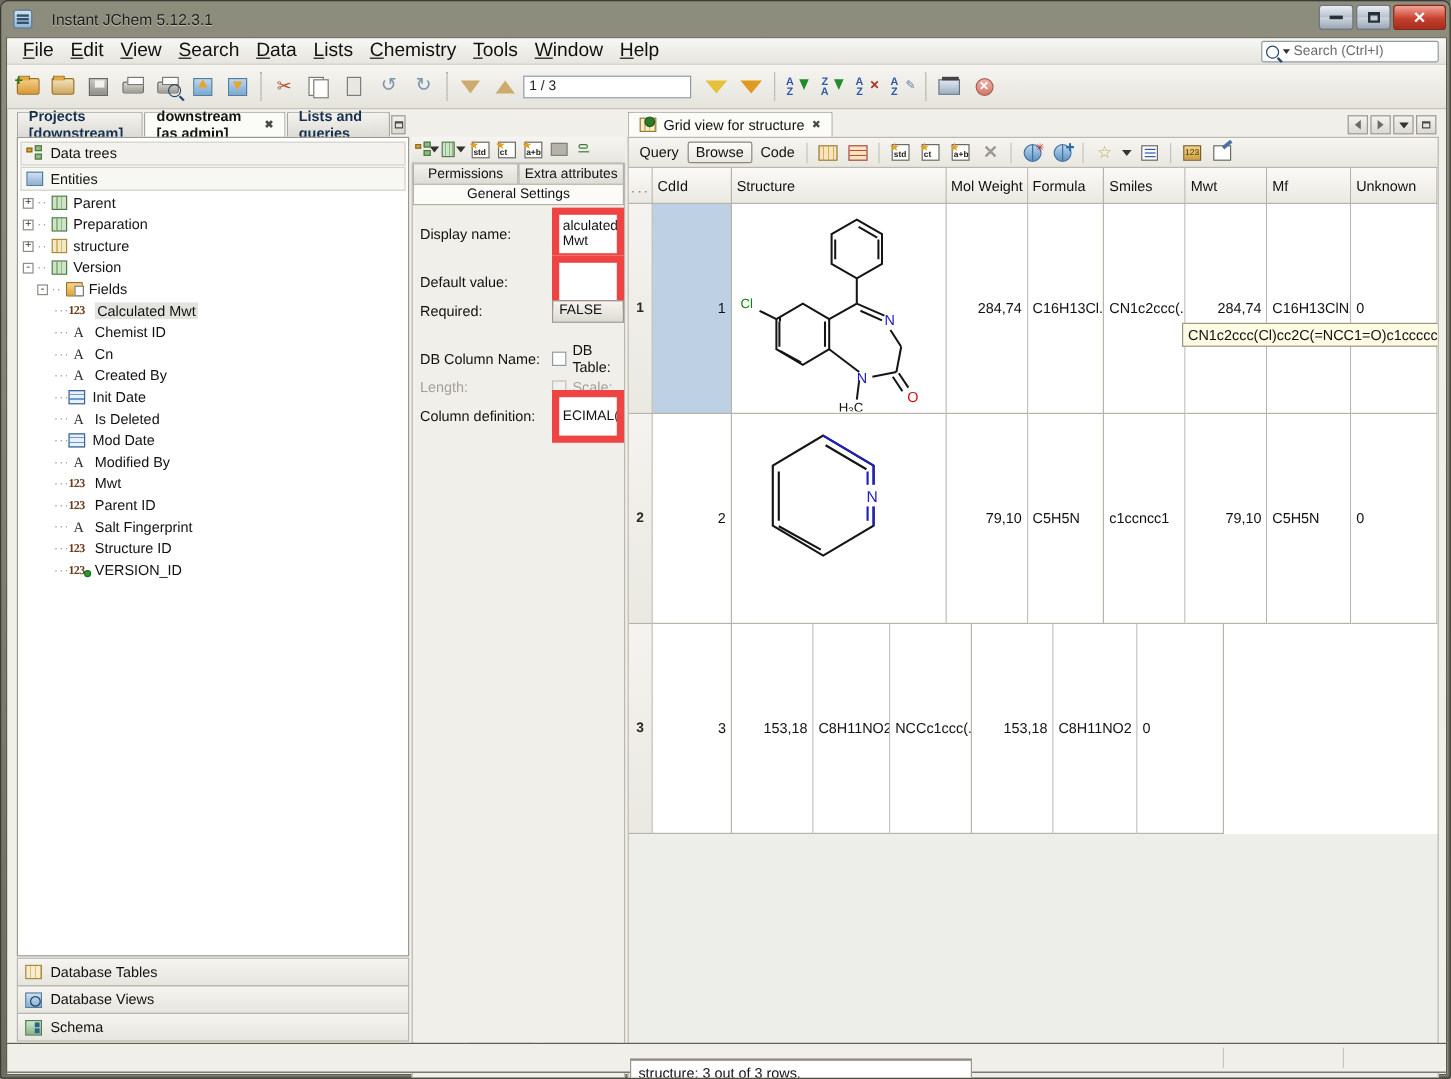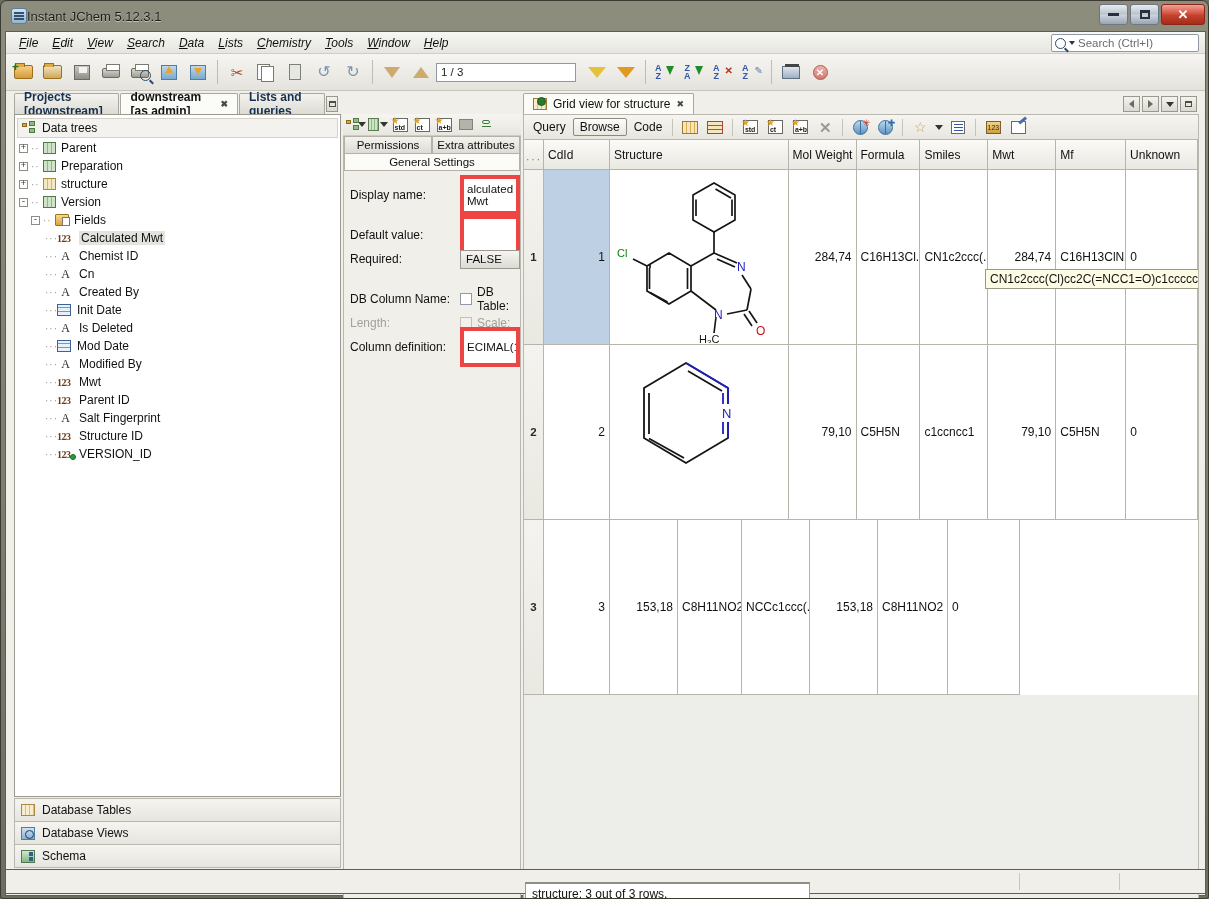--- a/index.html
+++ b/index.html
@@ -24,21 +24,21 @@
   .app-icon {
     width:16px; height:16px; border-radius:3px;
     background:linear-gradient(180deg,#cfe3f3,#8fb6d6);
     border:1px solid #5d7f9d; position:relative; flex:none;
   }
   .app-icon:before {
     content:""; position:absolute; left:2px; top:3px; width:10px; height:2px;
     background:#36506b; box-shadow:0 3px 0 #36506b, 0 6px 0 #36506b;
   }
   .title-text {
-    margin-left:0; font-size:13px; color:#1d1d18;
+    margin-left:16px; font-size:13px; color:#1d1d18;
     text-shadow:0 1px 1px rgba(255,255,255,.55);
   }
   .winbtns { position:absolute; right:5px; top:3px; display:flex; gap:2px; }
   .wb {
     width:29px; height:21px; border:1px solid #6d7682; border-radius:3px;
     background:linear-gradient(180deg,#e9edf2 0%,#b9c2cd 48%,#cdd5de 52%,#9aa5b2 100%);
     display:flex; align-items:center; justify-content:center;
     font-size:11px; color:#27313c; position:relative;
   }
   .wb.close {
@@ -54,21 +54,21 @@
     position:absolute; left:4px; top:30px; width:1201px; height:865px;
     background:#f0efe9;
     border:1px solid #5e5e52;
   }
   
   .menubar {
     height:22px; background:linear-gradient(180deg,#f7f7f3,#e6e5df);
     border-bottom:1px solid #cfcdc4; display:flex; align-items:center;
     padding-left:6px; position:relative;
   }
-  .menuitem { padding:2px 7px; font-size:12px; color:#111;font-style:italic; }
+  .menuitem { padding:2px 7px; font-size:16px; color:#111; }
   .menuitem u { text-decoration:underline; }
   .searchbox {
     position:absolute; right:6px; top:2px; width:148px; height:18px;
     background:#fff; border:1px solid #8f9aa6; border-radius:2px;
     display:flex; align-items:center; padding:0 3px; gap:3px;
   }
   .mag {
     width:11px; height:11px; border:1.6px solid #2b4a6b; border-radius:50%;
     position:relative; flex:none;
   }
@@ -283,21 +283,21 @@
     border-bottom:1px solid #b3b1a8; overflow:hidden; white-space:nowrap;
   }
   .subtab2row {
     height:17px; background:#fbfbf8; border:1px solid #b3b1a8; border-top:none;
     font-size:11.5px; text-align:center; line-height:16px; color:#111;
   }
   .frow { display:flex; align-items:center; height:24px; padding-left:6px; font-size:12px; color:#111; }
   .frow .lbl { width:110px; flex:none; }
   .frow .lbl.dim { color:#a3a19a; }
   .inp {
-    height:19px; background:#fff; border:4px solid #ef4444; font-size:11.5px;
+    height:19px; background:#fff; border:6px solid #ef4444; font-size:11.5px;
     color:#111; padding:16px 3px; display:flex; align-items:center; overflow:hidden;
   }
   .btnlike {
     height:19px; background:linear-gradient(180deg,#f6f5f1,#dcdad2);
     border:1px solid #9a988f; font-size:11.5px; color:#111; padding:1px 5px;
     display:flex; align-items:center;
   }
   .chk { width:12px;height:12px;border:1px solid #8f9aa6; background:#fff; flex:none; }
   .chk.dim { border-color:#c3c1b9; background:#f2f1ec; }
   .midfoot {
@@ -611,20 +611,24 @@
         </div>
 
         <div class="tree-wrap">
           <div class="treebar">
             <div style="width:14px;height:12px;position:relative;flex:none">
               <div style="position:absolute;left:0;top:1px;width:5px;height:4px;background:#d8a83c;border:1px solid #8a6a1d"></div>
               <div style="position:absolute;left:7px;top:-1px;width:6px;height:5px;background:#8fba84;border:1px solid #4f7a46"></div>
               <div style="position:absolute;left:7px;top:6px;width:6px;height:5px;background:#8fba84;border:1px solid #4f7a46"></div>
             </div>
             <span>Data trees</span>
+          </div>
+          <div class="treebar sel">
+            <div style="width:14px;height:12px;flex:none;background:linear-gradient(180deg,#cfe0f1,#8fb0d4);border:1px solid #4f7da4"></div>
+            <span>Entities</span>
           </div>
 
           <div class="trow">
             <span class="exp">+</span>
             <span class="dots">··</span>
             <span class="gridicon"></span>
             <span>Parent</span>
           </div>
           <div class="trow">
             <span class="exp">+</span>

